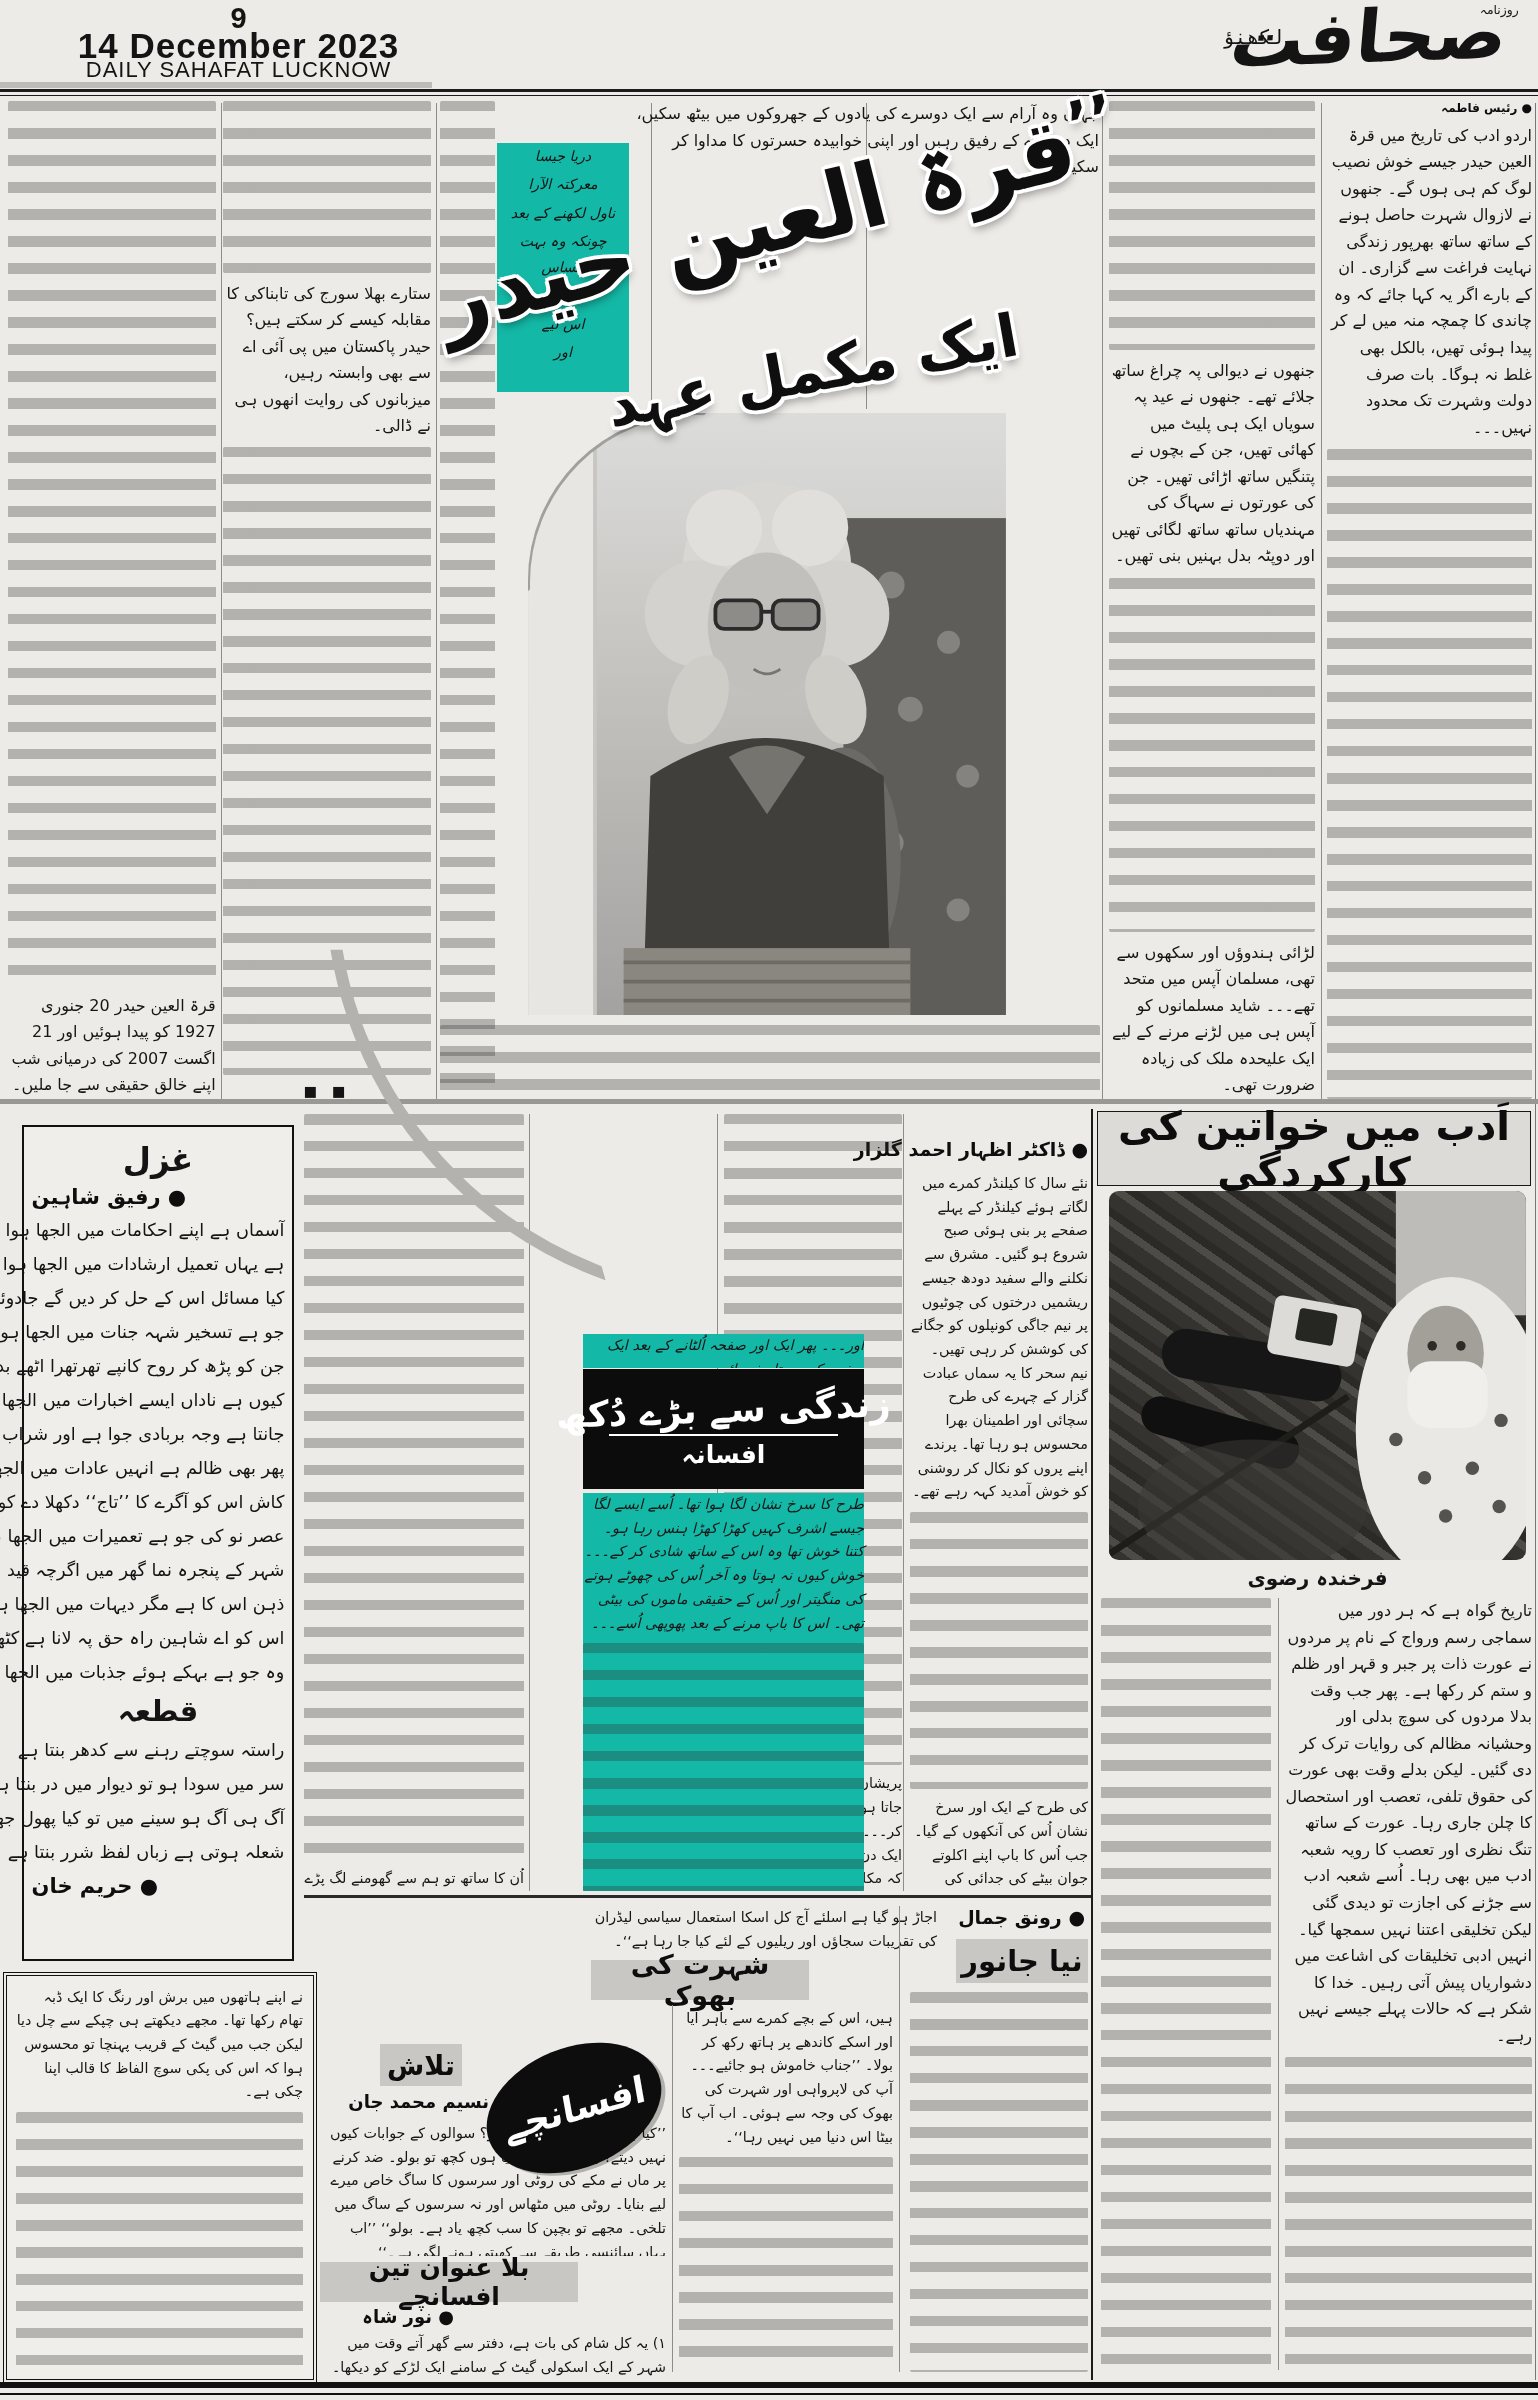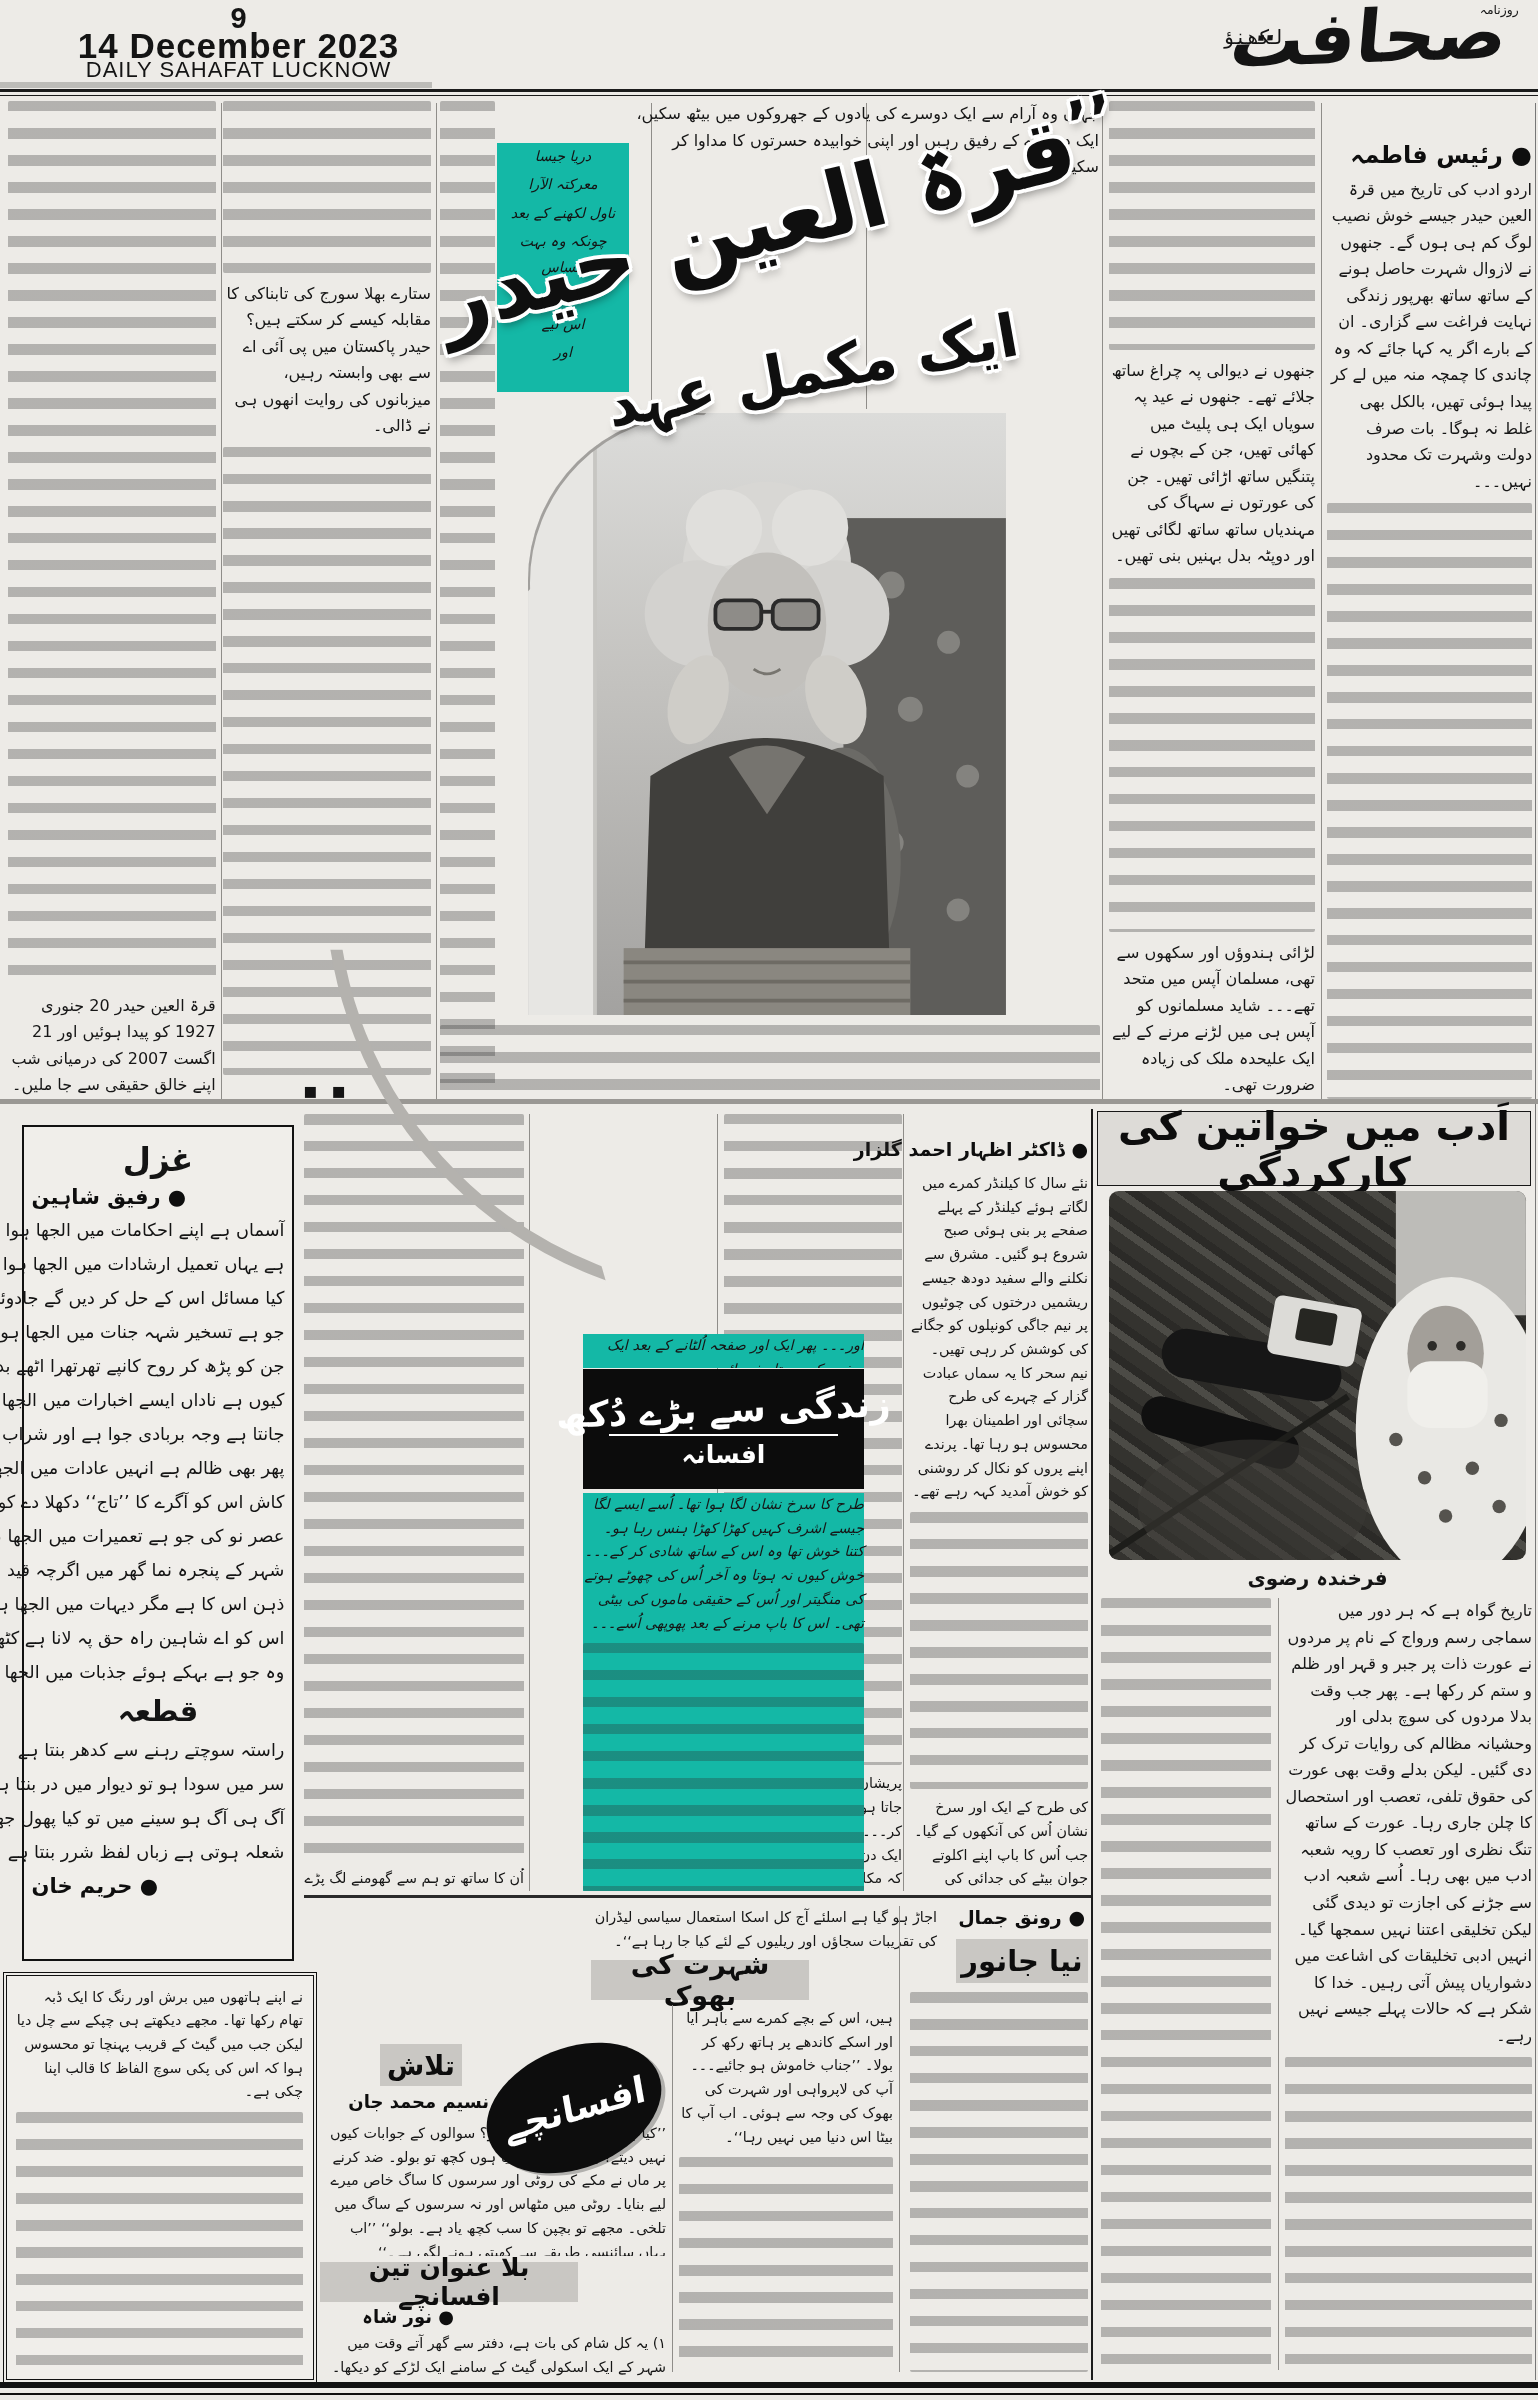--- a/index.html
+++ b/index.html
@@ -46,21 +46,21 @@
 
   <div class="vrule" style="left:221px;top:103px;height:996px;"></div>
   <div class="vrule" style="left:436px;top:103px;height:996px;"></div>
   <div class="vrule" style="left:651px;top:103px;height:306px;"></div>
   <div class="vrule" style="left:866px;top:103px;height:306px;"></div>
   <div class="vrule" style="left:1102px;top:103px;height:996px;"></div>
   <div class="vrule" style="left:1321px;top:103px;height:996px;"></div>
   <div class="vrule" style="left:1535px;top:103px;height:2277px;background:#777;"></div>
 
   <div class="col urdu" style="left:1327px;top:101px;width:205px;height:998px;">
-    <div class="byline" style="font-size:24px;margin-top:40px;">● رئیس فاطمہ</div>
+    <div class="byline" style="font-size:12px;">● رئیس فاطمہ</div>
     <p class="excerpt" style="margin:0;">اردو ادب کی تاریخ میں قرۃ العین حیدر جیسے خوش نصیب لوگ کم ہی ہوں گے۔ جنھوں نے لازوال شہرت حاصل ہونے کے ساتھ ساتھ بھرپور زندگی نہایت فراغت سے گزاری۔ ان کے بارے اگر یہ کہا جائے کہ وہ چاندی کا چمچہ منہ میں لے کر پیدا ہوئی تھیں، بالکل بھی غلط نہ ہوگا۔ بات صرف دولت وشہرت تک محدود نہیں۔۔۔</p>
     <div class="greek"></div>
   </div>
 
   <div class="col urdu" style="left:1109px;top:101px;width:206px;height:998px;">
     <div class="greek" style="flex:0 0 249px;"></div>
     <p class="excerpt" style="margin:0;">جنھوں نے دیوالی پہ چراغ ساتھ جلائے تھے۔ جنھوں نے عید پہ سویاں ایک ہی پلیٹ میں کھائی تھیں، جن کے بچوں نے پتنگیں ساتھ اڑائی تھیں۔ جن کی عورتوں نے سہاگ کی مہندیاں ساتھ ساتھ لگائی تھیں اور دوپٹہ بدل بہنیں بنی تھیں۔</p>
     <div class="greek"></div>
     <p class="excerpt" style="margin:0;">لڑائی ہندوؤں اور سکھوں سے تھی، مسلمان آپس میں متحد تھے۔۔۔ شاید مسلمانوں کو آپس ہی میں لڑنے مرنے کے لیے ایک علیحدہ ملک کی زیادہ ضرورت تھی۔</p>
   </div>

